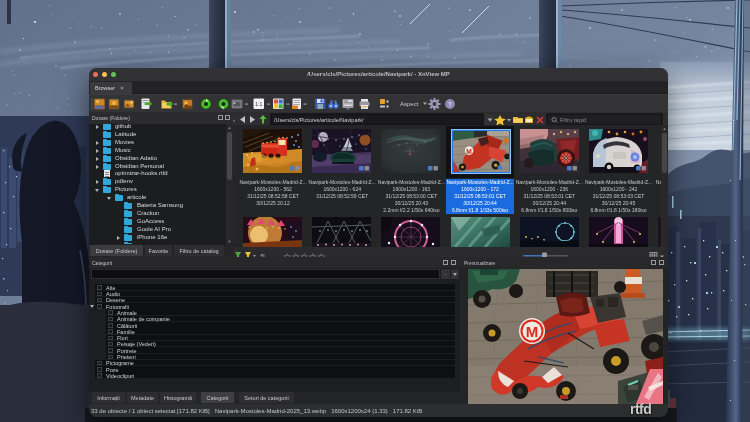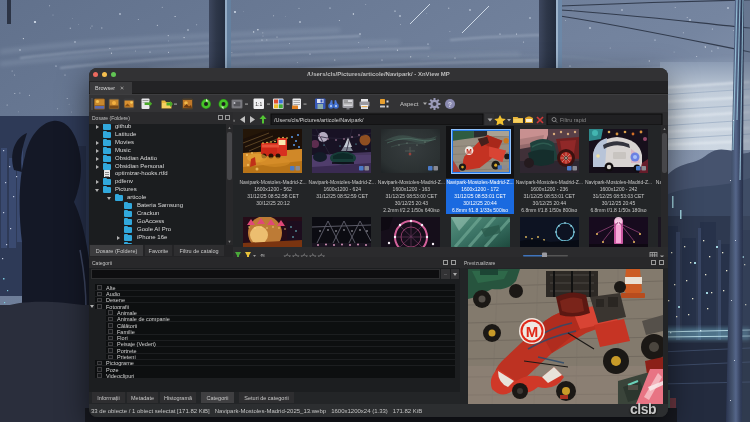--- a/index.html
+++ b/index.html
@@ -1205,14 +1205,14 @@
       <span style="position:absolute;left:3px;top:0;width:33px;height:11px;background:#2e2e30;text-align:center;padding-top:3px">Informații</span>
       <span style="position:absolute;left:38px;top:0;width:31px;height:11px;background:#2e2e30;text-align:center;padding-top:3px">Metadate</span>
       <span style="position:absolute;left:71px;top:0;width:36px;height:11px;background:#2e2e30;text-align:center;padding-top:3px">Histogramă</span>
       <span style="position:absolute;left:112px;top:0;width:33px;height:11px;background:#3f3f41;text-align:center;padding-top:3px">Categorii</span>
       <span style="position:absolute;left:150px;top:0;width:55px;height:11px;background:#2e2e30;text-align:center;padding-top:3px">Seturi de categorii</span>
     </div>
     <div id="statusbar">
         <span style="position:absolute;left:2px;top:3.5px">33 de obiecte / 1 obiect selectat [171.82 KiB]&nbsp;&nbsp; Navipark-Mostoles-Madrid-2025_13.webp&nbsp;&nbsp; 1600x1200x24 (1.33)&nbsp;&nbsp; 171.82 KiB</span>
       </div>
   </div>
-  <div class="abs" style="left:630px;top:401px;font-size:14px;font-weight:bold;color:#c9c9c9;letter-spacing:-0.5px;text-shadow:1px 1px 1px #1a1a1a, -1px 1px 1px #1a1a1a;font-family:'Liberation Sans',sans-serif;transform:scaleY(1.05)">clsb</div>
+  <div class="abs" style="left:630px;top:401px;font-size:14px;font-weight:bold;color:#c9c9c9;letter-spacing:-0.5px;text-shadow:1px 1px 1px #1a1a1a, -1px 1px 1px #1a1a1a;font-family:'Liberation Sans',sans-serif;transform:scaleY(1.05)">rtfd</div>
 </div>
 
 </body></html>

